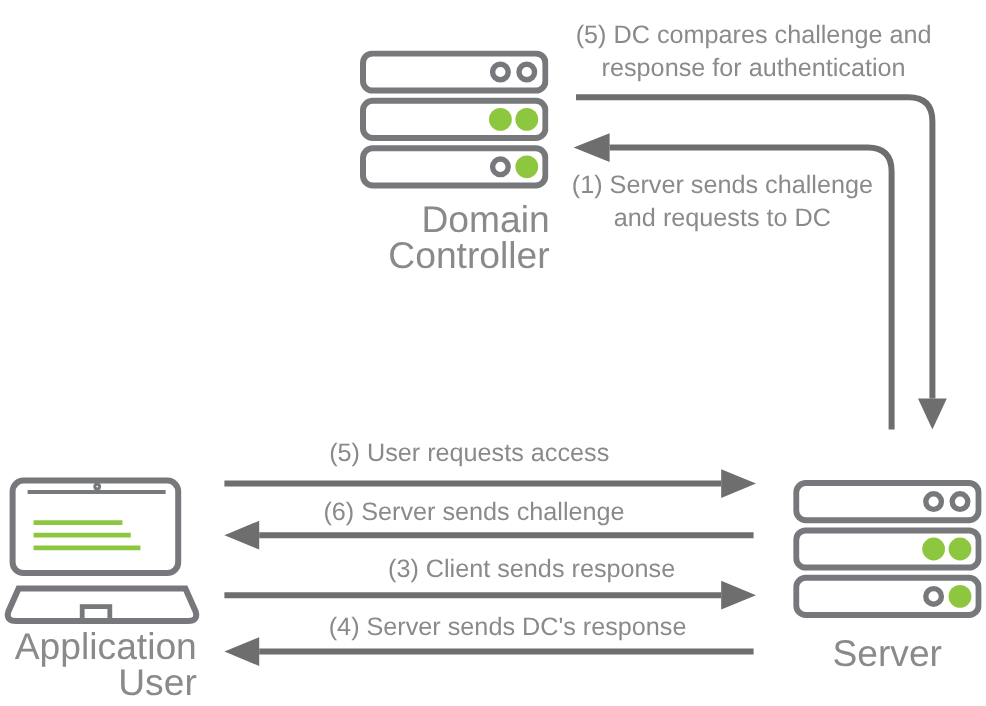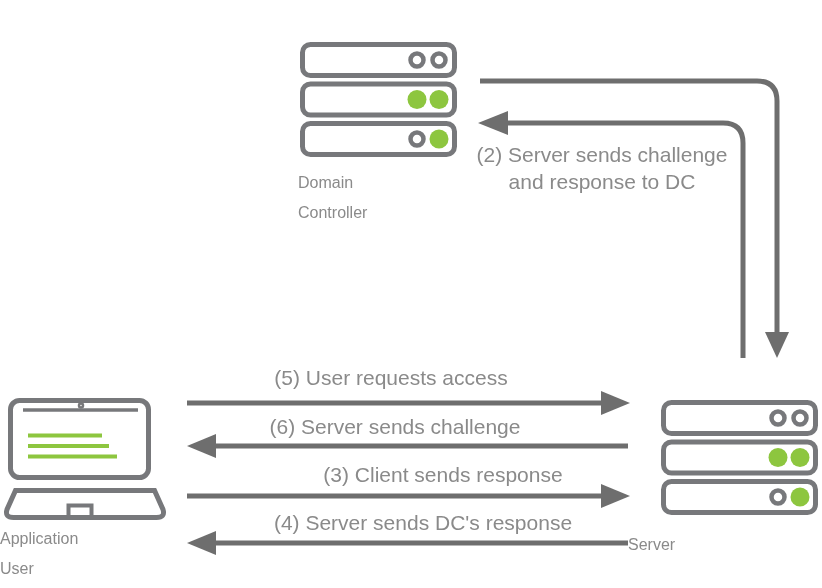--- a/index.html
+++ b/index.html
@@ -37,23 +37,23 @@
     color: var(--text-color);
     font-size: 21px;
     line-height: 27px;
     text-align: center;
     white-space: nowrap;
   }
   .chip span { display: block; }
   .node-label {
     position: absolute;
     color: var(--text-color);
-    font-size: 16px;
+    font-size: 31px;
     line-height: 30px;
-    text-align: left;
+    text-align: right;
   }
   .node-label span { display: block; }
 </style>
 </head>
 <body>
 
 <div class="canvas">
 
   <svg class="layer" width="822" height="588" viewBox="0 0 822 588">
 
@@ -115,24 +115,28 @@
     <circle class="led-outline" cx="139" cy="18" r="6.5"></circle>
     <circle class="led-green" cx="117" cy="57.5" r="9.5"></circle>
     <circle class="led-green" cx="139" cy="57.5" r="9.5"></circle>
     <circle class="led-outline" cx="117" cy="97" r="6.5"></circle>
     <circle class="led-green" cx="139" cy="97" r="9.5"></circle>
   </svg>
   <div class="node-label" style="left:628px; top:530px; width:157px;">
     <span>Server</span>
   </div>
 
+  <div class="chip" style="left:471px; top:16px; width:314px;">
+    <span>(5) DC compares challenge and</span>
+    <span>response for authentication</span>
+  </div>
 
   <div class="chip" style="left:467px; top:141px; width:270px;">
-    <span>(2) Server sends challenge</span>
-    <span>and response to DC</span>
+    <span>(1) Server sends challenge</span>
+    <span>and requests to DC</span>
   </div>
 
   <div class="chip" style="left:262px; top:364px; width:258px;">
     <span>(5) User requests access</span>
   </div>
 
   <div class="chip" style="left:262px; top:413px; width:266px;">
     <span>(6) Server sends challenge</span>
   </div>
 

